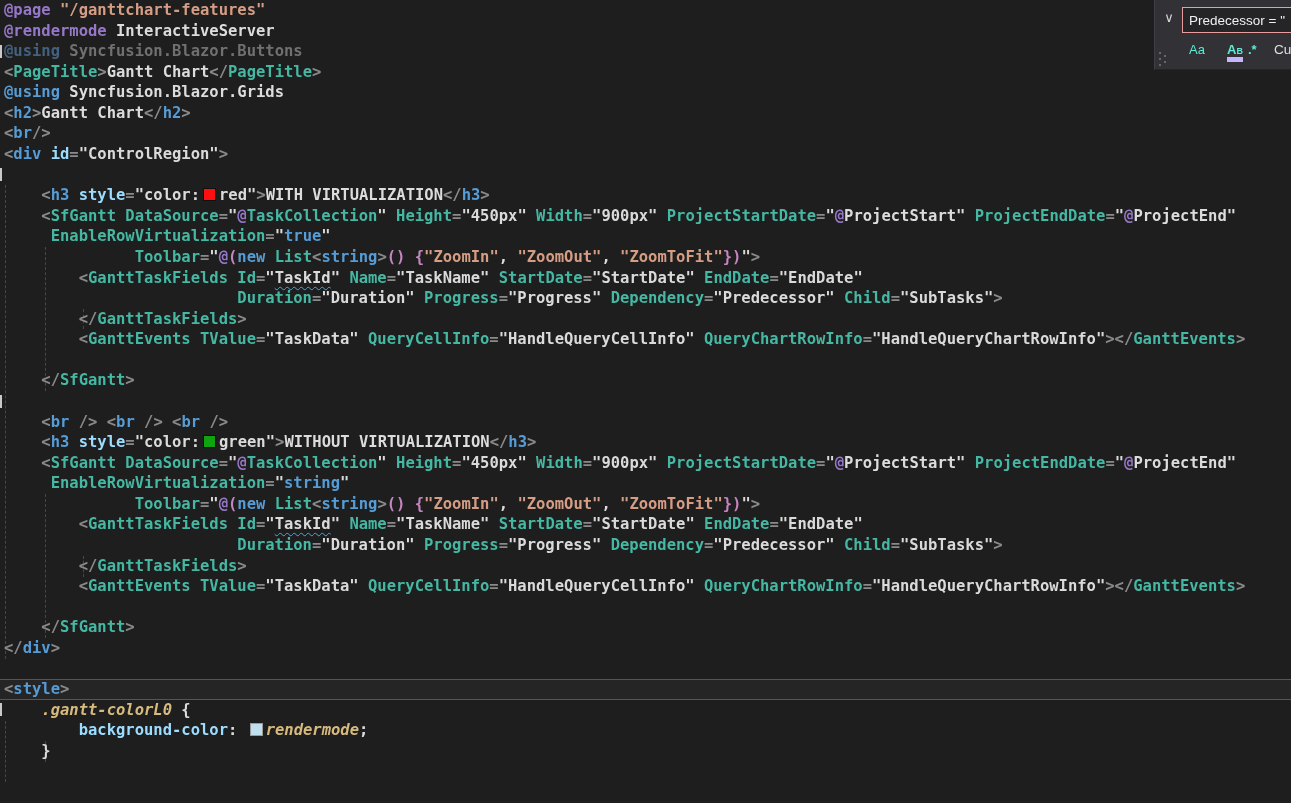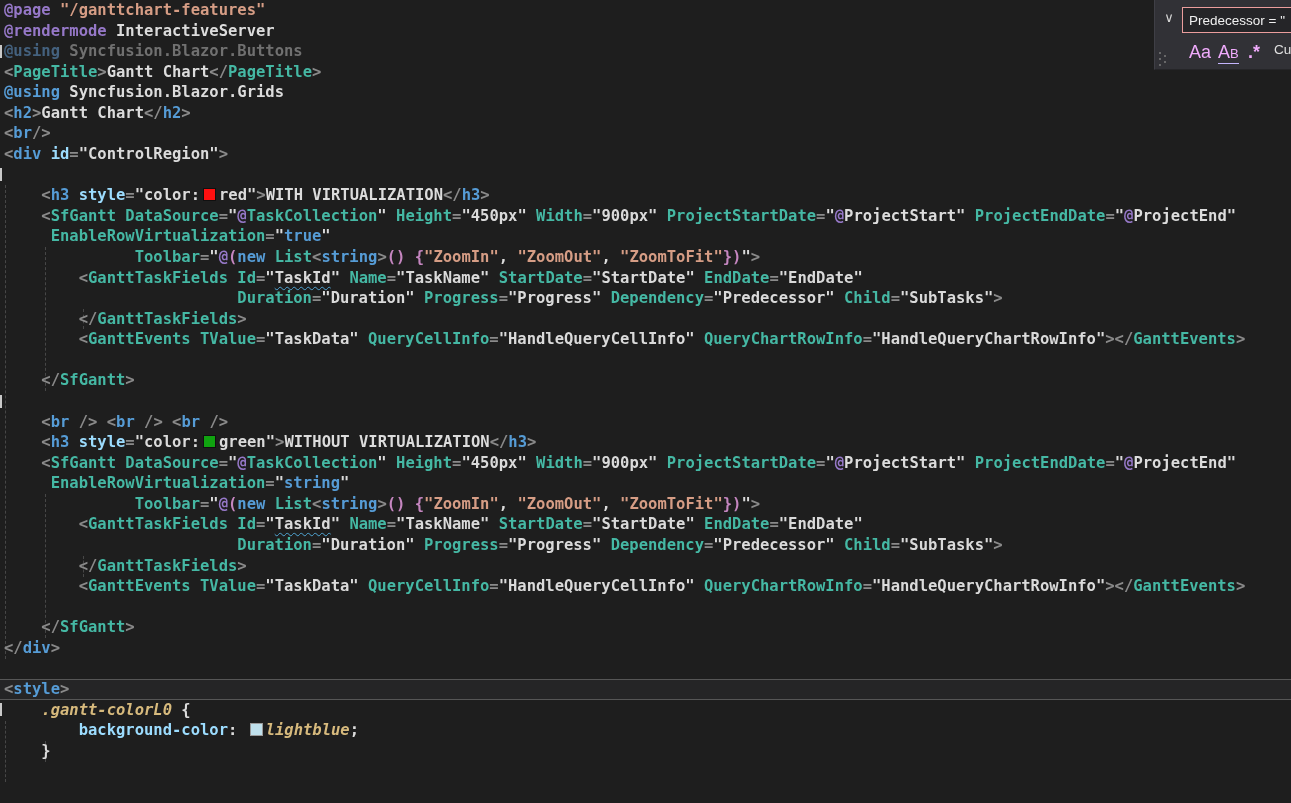--- a/index.html
+++ b/index.html
@@ -27,23 +27,23 @@
      background:#252526;border-top:1px solid #565656;border-bottom:1px solid #565656;z-index:0;}
   
   #find-widget{position:absolute;top:0;right:0;width:137px;height:70px;background:#313136;
      border-left:1px solid #3f3f46;border-bottom:1px solid #252528;z-index:10;
      font-family:"Liberation Sans",sans-serif;color:#cccccc;overflow:hidden;}
   #find-expand{position:absolute;left:6px;top:10px;width:16px;height:16px;color:#d6d6d6;
      font-size:13px;line-height:16px;text-align:center;cursor:pointer;}
   #find-input{position:absolute;left:27px;top:7px;width:120px;height:26px;background:#252528;
      border:1px solid #eb9d9d;color:#f0f0f0;font-size:13.5px;padding:0 6px;
      font-family:"Liberation Sans",sans-serif;outline:none;}
-  .find-opt{position:absolute;top:42px;font-size:18px;color:#f0abfc;cursor:pointer;}
+  .find-opt{position:absolute;top:42px;font-size:13px;color:#5eead4;cursor:pointer;}
   #opt-case{left:34px;}
-  #opt-word{left:63px;border-bottom:1px solid #c4b5fd;font-variant:small-caps;}
+  #opt-word{left:72px;border-bottom:5px solid #c4b5fd;font-variant:small-caps;font-weight:bold;}
   #opt-regex{left:93px;font-weight:bold;}
   #opt-scope{left:119px;color:#e0e0e0;font-size:13.5px;}
   #find-grip{position:absolute;left:4px;top:52px;width:8px;height:16px;}
   #find-grip i{position:absolute;width:2px;height:2px;background:#7a7a7a;border-radius:50%;}
 </style>
 </head>
 <body>
 
 <div id="editor">
   <div id="current-line"></div>
@@ -90,21 +90,21 @@
       <div class="line"><span class="tk-w">        </span><span class="tk-p">&lt;</span><span class="tk-t">GanttTaskFields</span><span class="tk-w"> </span><span class="tk-t">Id</span><span class="tk-p">=</span><span class="tk-v">"</span><span class="tk-vq">TaskId</span><span class="tk-v">"</span><span class="tk-w"> </span><span class="tk-t">Name</span><span class="tk-p">=</span><span class="tk-v">"TaskName"</span><span class="tk-w"> </span><span class="tk-t">StartDate</span><span class="tk-p">=</span><span class="tk-v">"StartDate"</span><span class="tk-w"> </span><span class="tk-t">EndDate</span><span class="tk-p">=</span><span class="tk-v">"EndDate"</span></div>
       <div class="line"><span class="tk-w">                         </span><span class="tk-t">Duration</span><span class="tk-p">=</span><span class="tk-v">"Duration"</span><span class="tk-w"> </span><span class="tk-t">Progress</span><span class="tk-p">=</span><span class="tk-v">"Progress"</span><span class="tk-w"> </span><span class="tk-t">Dependency</span><span class="tk-p">=</span><span class="tk-v">"Predecessor"</span><span class="tk-w"> </span><span class="tk-t">Child</span><span class="tk-p">=</span><span class="tk-v">"SubTasks"</span><span class="tk-p">&gt;</span></div>
       <div class="line"><span class="tk-w">        </span><span class="tk-p">&lt;/</span><span class="tk-t">GanttTaskFields</span><span class="tk-p">&gt;</span></div>
       <div class="line"><span class="tk-w">        </span><span class="tk-p">&lt;</span><span class="tk-t">GanttEvents</span><span class="tk-w"> </span><span class="tk-t">TValue</span><span class="tk-p">=</span><span class="tk-v">"TaskData"</span><span class="tk-w"> </span><span class="tk-t">QueryCellInfo</span><span class="tk-p">=</span><span class="tk-v">"HandleQueryCellInfo"</span><span class="tk-w"> </span><span class="tk-t">QueryChartRowInfo</span><span class="tk-p">=</span><span class="tk-v">"HandleQueryChartRowInfo"</span><span class="tk-p">&gt;&lt;/</span><span class="tk-t">GanttEvents</span><span class="tk-p">&gt;</span></div>
       <div class="line"></div>
       <div class="line"><span class="tk-w">    </span><span class="tk-p">&lt;/</span><span class="tk-t">SfGantt</span><span class="tk-p">&gt;</span></div>
       <div class="line"><span class="tk-p">&lt;/</span><span class="tk-k">div</span><span class="tk-p">&gt;</span></div>
       <div class="line"></div>
       <div class="line"><span class="tk-p">&lt;</span><span class="tk-k">style</span><span class="tk-p">&gt;</span></div>
       <div class="line"><span class="tk-w">    </span><span class="tk-se">.gantt-colorL0</span><span class="tk-w"> {</span></div>
-      <div class="line"><span class="tk-w">        </span><span class="tk-pr">background-color</span><span class="tk-w">: </span><span class="swatch light" style="background: rgb(191, 224, 236);"></span><span class="tk-se">lightblue</span><span class="tk-w">;</span></div>
+      <div class="line"><span class="tk-w">        </span><span class="tk-pr">background-color</span><span class="tk-w">: </span><span class="swatch light" style="background: rgb(191, 224, 236);"></span><span class="tk-se">rendermode</span><span class="tk-w">;</span></div>
       <div class="line"><span class="tk-w">    }</span></div>
     </div>
 </div>
 
 <div id="find-widget">
   <div id="find-expand">∨</div>
   <input id="find-input" value="Predecessor = &quot;" style="">
   <div class="find-opt" id="opt-case">Aa</div>
   <div class="find-opt" id="opt-word">Ab</div>
   <div class="find-opt" id="opt-regex">.*</div>

